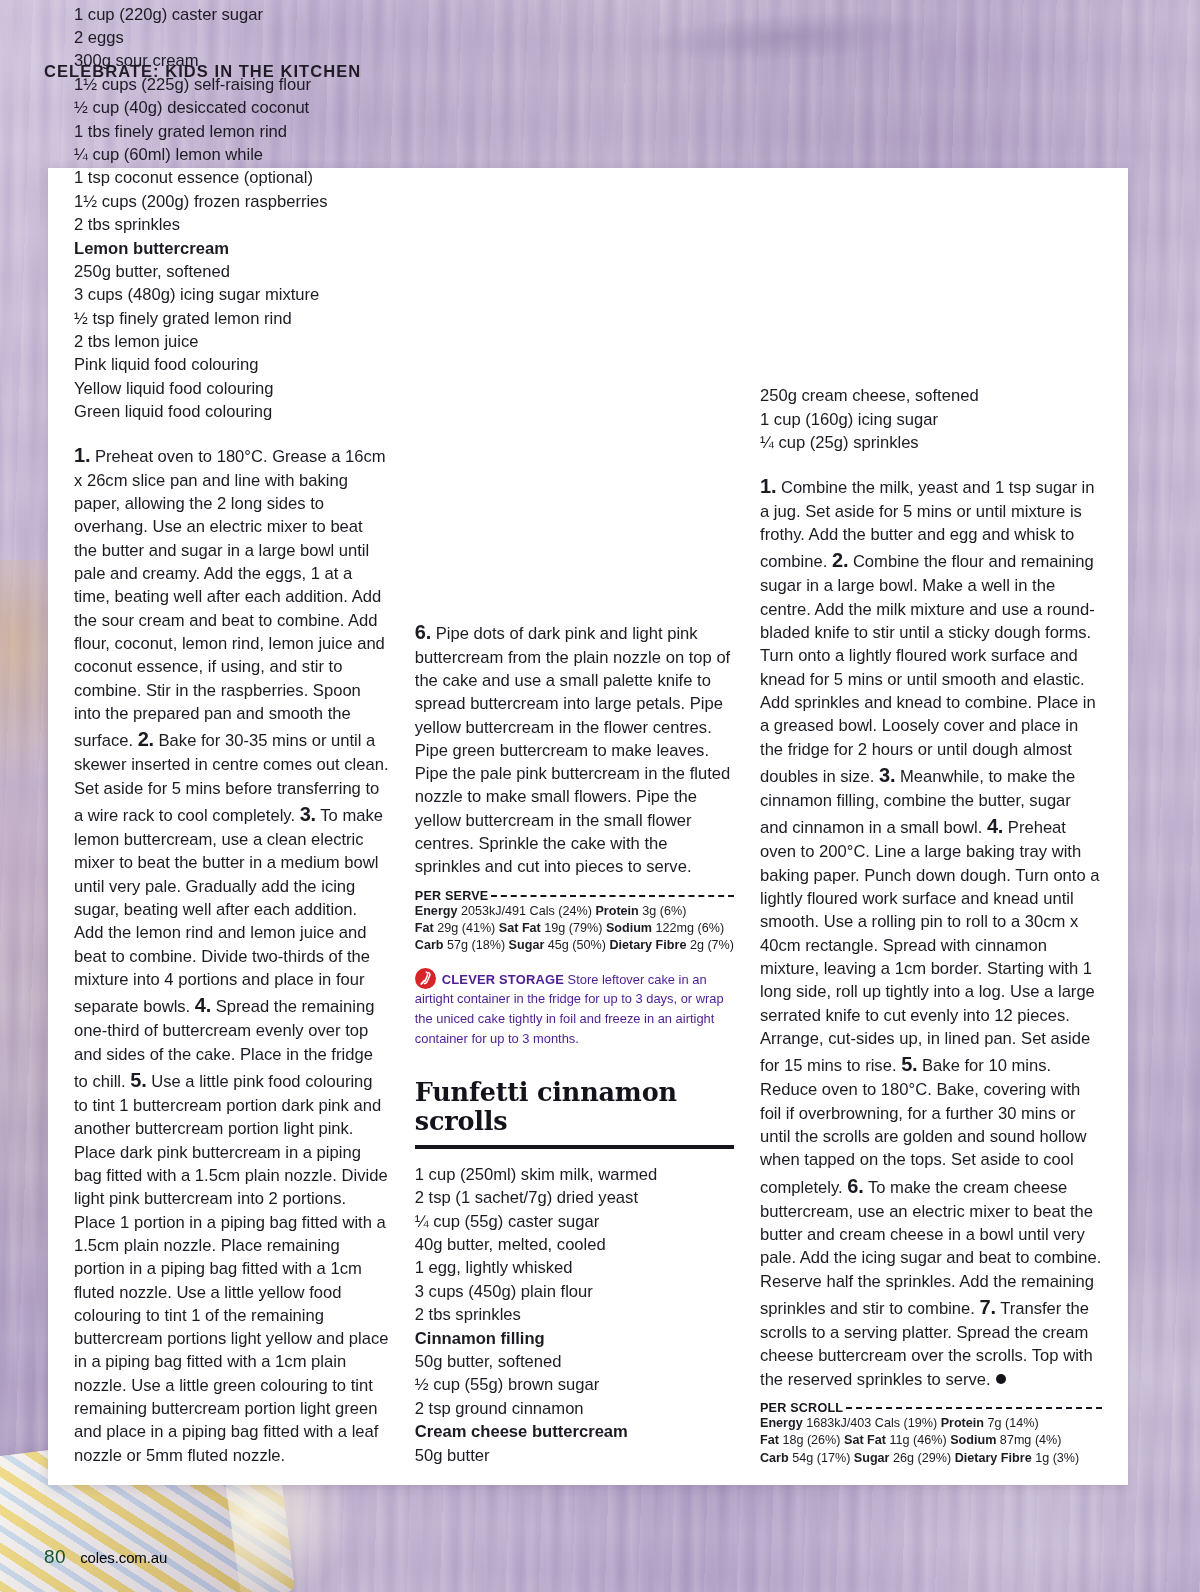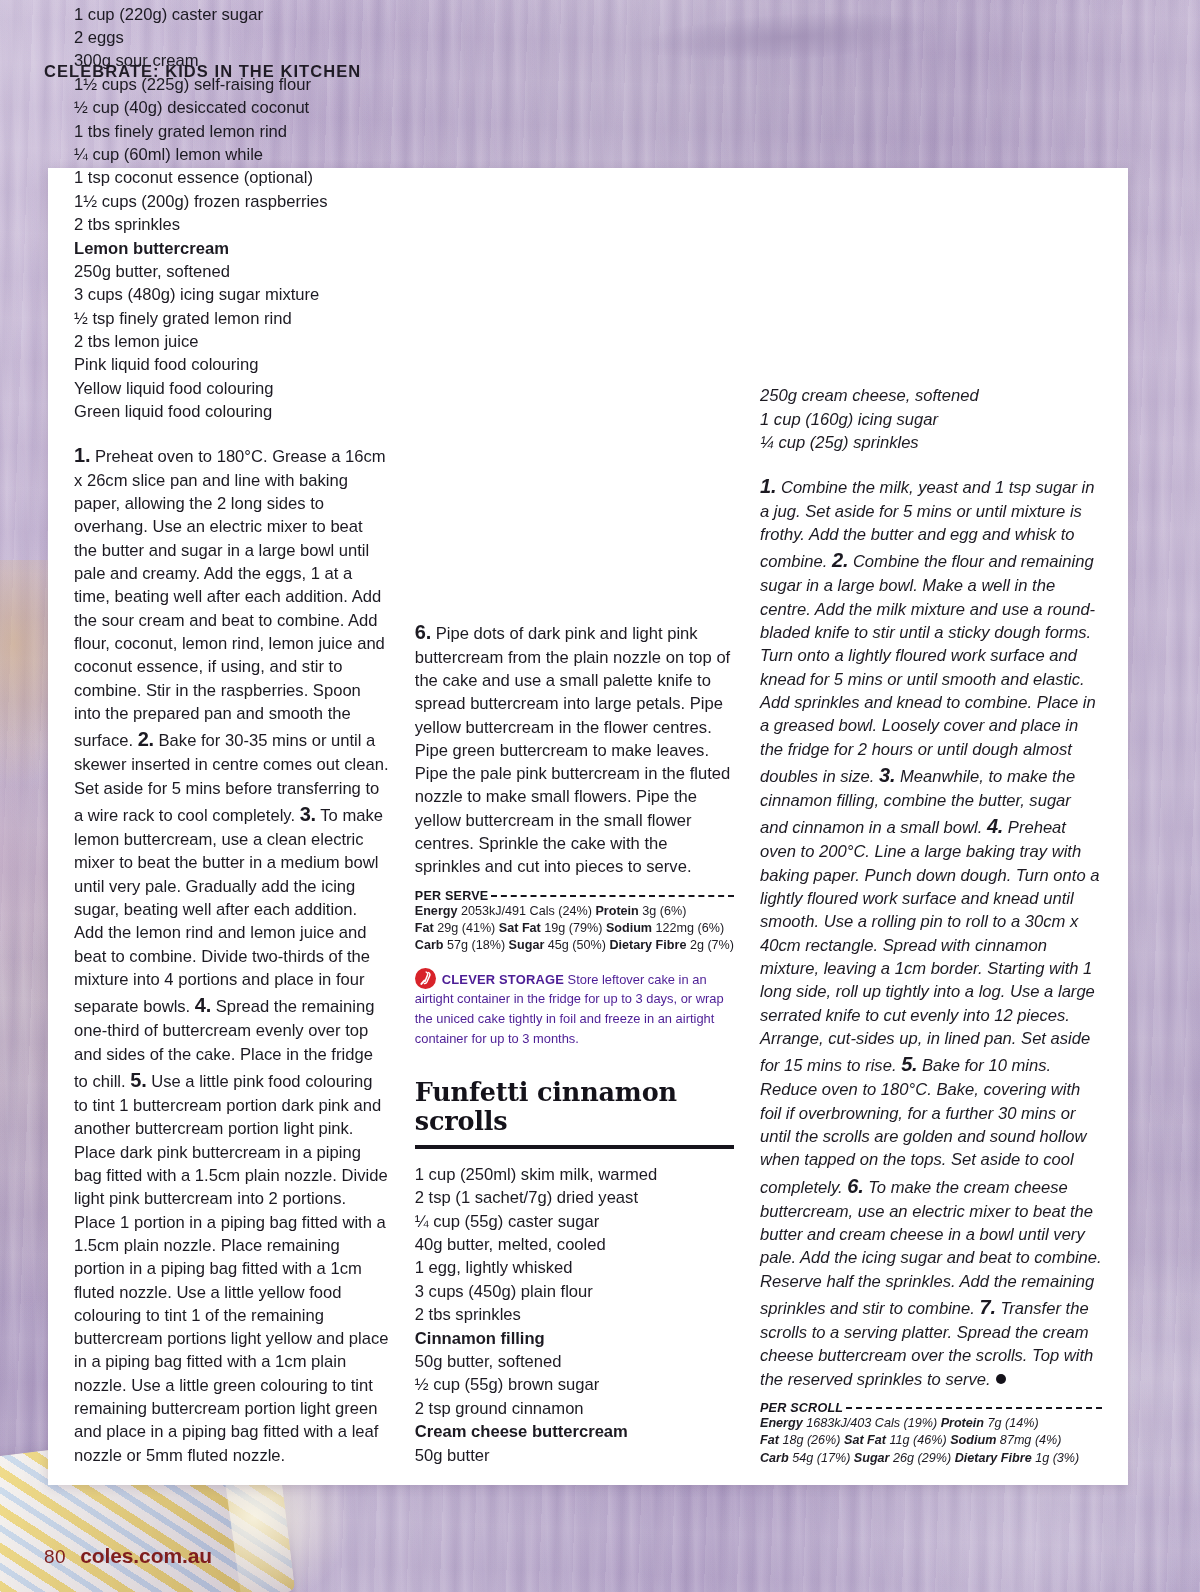--- a/index.html
+++ b/index.html
@@ -129,21 +129,21 @@
     gap: 0px;
     height: 100%;
     align-items: flex-end;
   }
   .col {
     width: 350px;
     padding-right: 26px;
     box-sizing: border-box;
     position: relative;
   }
-  .col.c3 { padding-right: 0; width: 352px; font-style: italic; }
+  .col.c3 { padding-right: 0; width: 352px; }
 
   
   .recipe-title {
     font-family: "DejaVu Serif", "Liberation Serif", serif;
     font-weight: bold;
     font-size: 25.5px;
     line-height: 1.13;
     color: #14121a;
     letter-spacing: -0.2px;
     margin: 0 0 9px 0;
@@ -250,27 +250,27 @@
   #footer {
     position: absolute;
     left: 44px;
     bottom: 24px;
     display: flex;
     align-items: baseline;
     gap: 14px;
   }
   #page-num {
     font-size: 19px;
-    color: #7f1d1d;
+    color: #14532d;
     letter-spacing: .5px;
   }
   #site {
-    font-size: 21px;
-    font-weight: bold;
-    color: #7f1d1d;
+    font-size: 15px;
+    font-weight: normal;
+    color: #000000;
     letter-spacing: -0.1px;
   }
 </style>
 </head>
 <body>
 
 <div id="bg">
   <div id="bg-streaks"></div>
   <div id="bg-blotch-top"></div>
   <div id="bg-blotch-right"></div>

